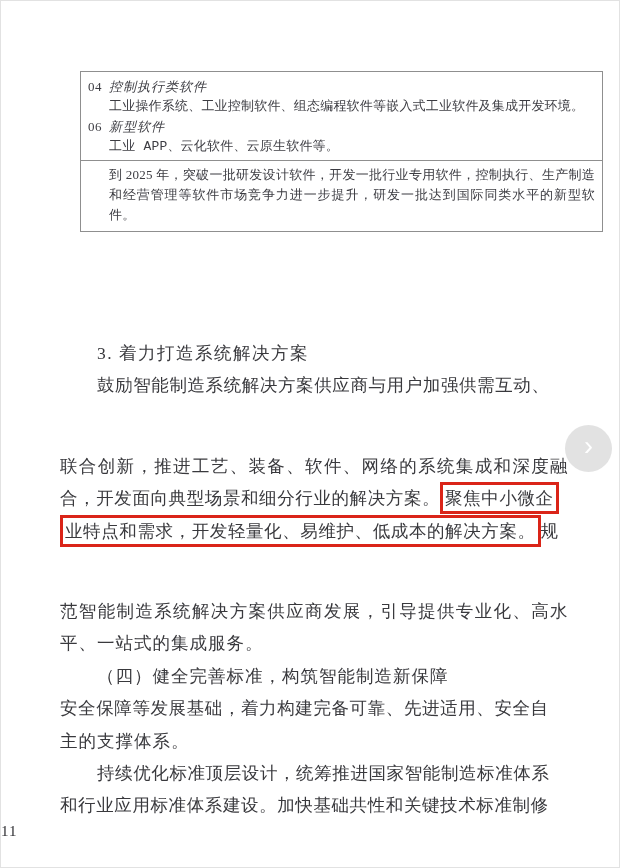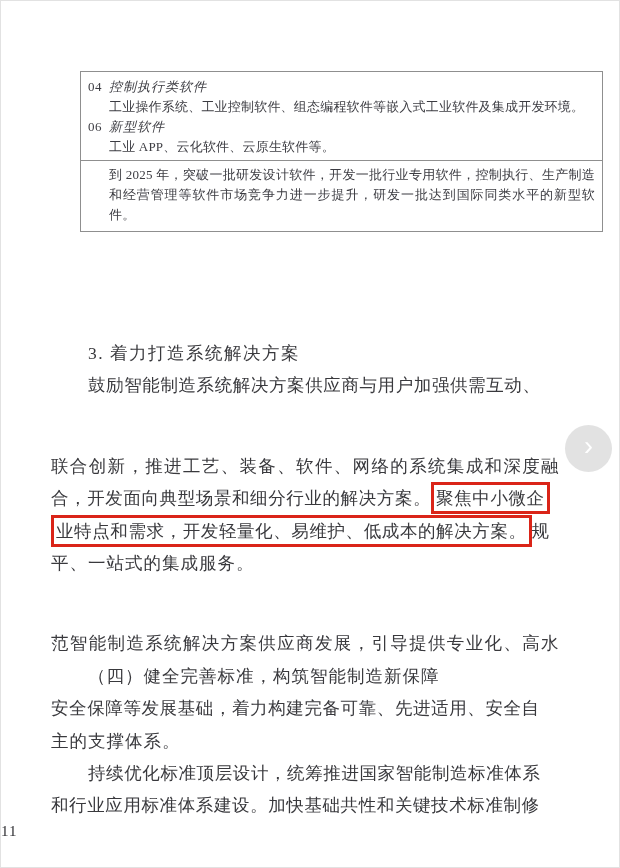--- a/index.html
+++ b/index.html
@@ -13,28 +13,28 @@
   
   .doc-table {
     position:absolute; left:79px; top:70px; width:523px;
     border:1px solid #8f8f8f;
     font-size:13px; line-height:20px; color:#3c3c42;
   }
   .t-section { padding:5px 7px 3px 7px; }
   .t-entry { position:relative; padding-left:21px; }
   .t-num { position:absolute; left:0; top:0; letter-spacing:.5px; }
   .t-title { font-style:italic; letter-spacing:1px; }
-  .t-desc { text-align:justify; letter-spacing:.2px; }
+  .t-desc { text-align:justify; letter-spacing:.2px;font-family:Liberation Mono, monospace; }
   .t-summary {
     border-top:1px solid #8f8f8f;
     padding:4px 7px 6px 28px; text-align:justify; letter-spacing:.2px;
   }
 
   
-  .body-text { position:absolute; left:50px; top:336px; width:492px; font-size:17.5px; }
+  .body-text { position:absolute; left:59px; top:336px; width:492px; font-size:17.5px; }
   .bl { height:32.4px; line-height:32.4px; white-space:nowrap; }
   .ind { text-indent:37px; }
   .ls06 { letter-spacing:.6px; }
   .ls10 { letter-spacing:1px; }
   .ls13 { letter-spacing:1.35px;margin-top:48px; }
   .ls15 { letter-spacing:1.5px; }
   .redbox {
     border:3px solid #da2418;
     padding:3px 2px;
     letter-spacing:.6px;
@@ -84,22 +84,22 @@
     </div>
     <div class="t-summary">到 2025 年，突破一批研发设计软件，开发一批行业专用软件，控制执行、生产制造和经营管理等软件市场竞争力进一步提升，研发一批达到国际同类水平的新型软件。</div>
   </div>
 
   <div class="body-text">
     <div class="bl ind ls15">3. 着力打造系统解决方案</div>
     <div class="bl ind ls06">鼓励智能制造系统解决方案供应商与用户加强供需互动、</div>
     <div class="bl ls13">联合创新，推进工艺、装备、软件、网络的系统集成和深度融</div>
     <div class="bl ls06"><span>合，开发面向典型场景和细分行业的解决方案。</span><span class="redbox">聚焦中小微企</span></div>
     <div class="bl ls10"><span class="redbox">业特点和需求，开发轻量化、易维护、低成本的解决方案。</span><span>规</span></div>
+    <div class="bl ls13">范智能制造系统解决方案供应商发展，引导提供专业化、高水</div>
     <div class="bl ls10">平、一站式的集成服务。</div>
-    <div class="bl ls13">范智能制造系统解决方案供应商发展，引导提供专业化、高水</div>
     <div class="bl ind ls10">（四）健全完善标准，构筑智能制造新保障</div>
     <div class="bl ls06">安全保障等发展基础，着力构建完备可靠、先进适用、安全自</div>
     <div class="bl ls10">主的支撑体系。</div>
     <div class="bl ind ls06">持续优化标准顶层设计，统筹推进国家智能制造标准体系</div>
     <div class="bl ls06">和行业应用标准体系建设。加快基础共性和关键技术标准制修</div>
   </div>
 
   <button class="nav-next">
     <span class="chev">›</span>
   </button>

